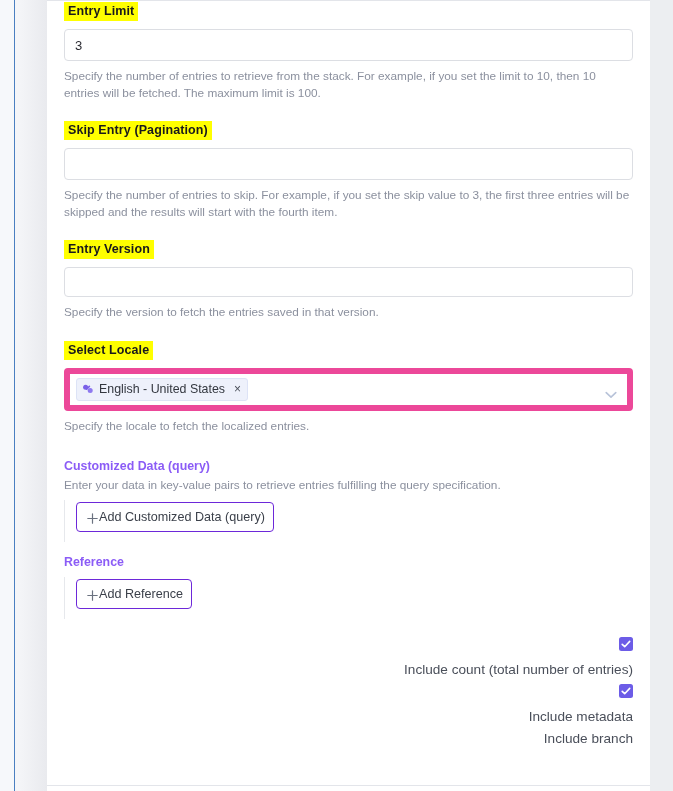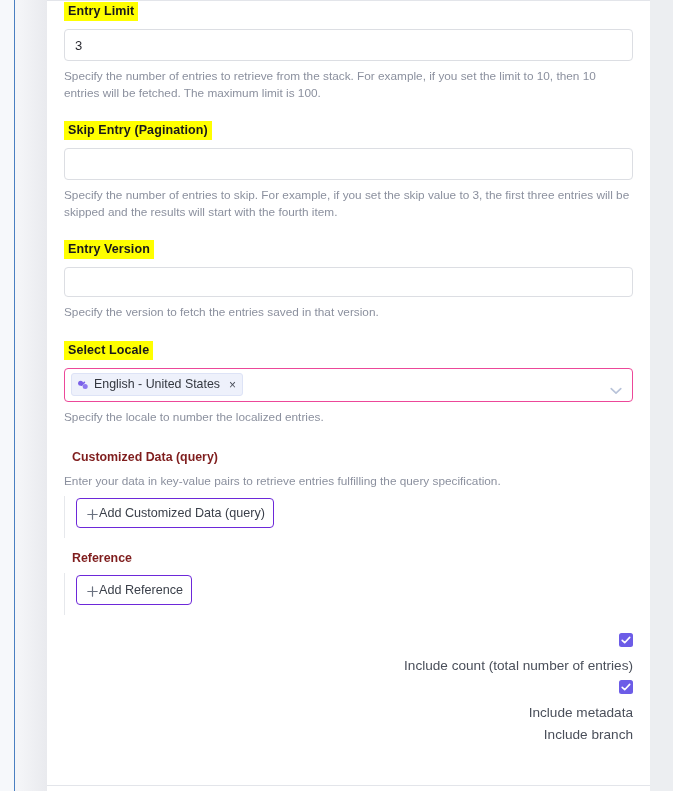--- a/index.html
+++ b/index.html
@@ -101,21 +101,21 @@
   }
 
   
   .locale-select {
     position: relative;
     display: flex;
     align-items: center;
     width: 100%;
     min-height: 34px;
     margin-top: 8px;
-    border: 1px solid #ec4899;
+    border: 6px solid #ec4899;
     border-radius: 4px;
     background: #ffffff;
     padding: 4px 30px 4px 6px;
   }
   .locale-chip {
     display: inline-flex;
     align-items: center;
     gap: 5px;
     background: #eef1fb;
     border: 1px solid #dde3f6;
@@ -147,23 +147,23 @@
   }
 
   
   .sub-section {
     position: relative;
     margin-top: 24px;
   }
   .sub-title {
     font-size: 12.4px;
     font-weight: 700;
-    color: #7f1d1d;
+    color: #8b5cf6;
     line-height: 16px;
-    margin: 8px;
+    margin: 0;
   }
   .sub-desc {
     font-size: 11.8px;
     color: #8b909e;
     line-height: 16px;
     margin: 3px 0 0 0;
   }
   .add-wrap {
     position: relative;
     margin-top: 9px;
@@ -275,21 +275,21 @@
           <span>English - United States</span>
           <span class="chip-close">×</span>
         </span>
         <span class="chevron">
           <svg width="12" height="8" viewBox="0 0 12 8">
             <path d="M1.2 1.6 L6 6.2 L10.8 1.6" stroke="#b8c3d9" stroke-width="1.6" fill="none" stroke-linecap="round" stroke-linejoin="round"></path>
           </svg>
         </span>
       </div>
 
-      <p class="helper-text">Specify the locale to number the localized entries.</p>
+      <p class="helper-text">Specify the locale to fetch the localized entries.</p>
     </div>
 
     <div class="sub-section">
       <p class="sub-title">Customized Data (query)</p>
       <p class="sub-desc">Enter your data in key-value pairs to retrieve entries fulfilling the query specification.</p>
       <div class="add-wrap">
         <button class="add-btn">
           <span class="plus-icon">
             <svg width="11" height="11" viewBox="0 0 11 11">
               <path d="M5.5 0.8 V10.2 M0.8 5.5 H10.2" stroke="#6b7280" stroke-width="1.2" stroke-linecap="round"></path>

